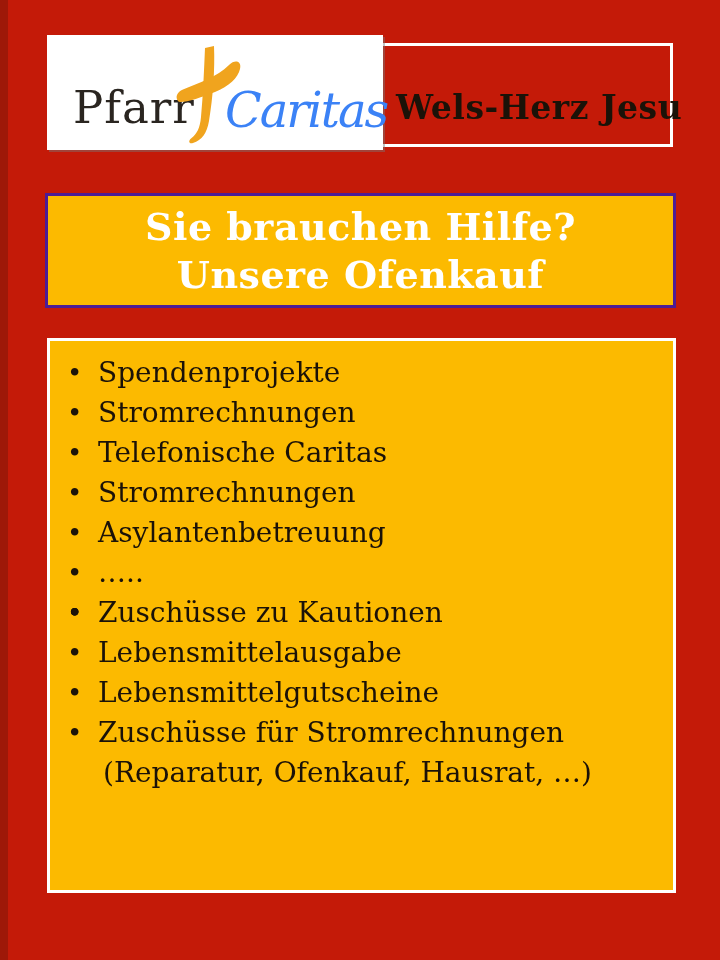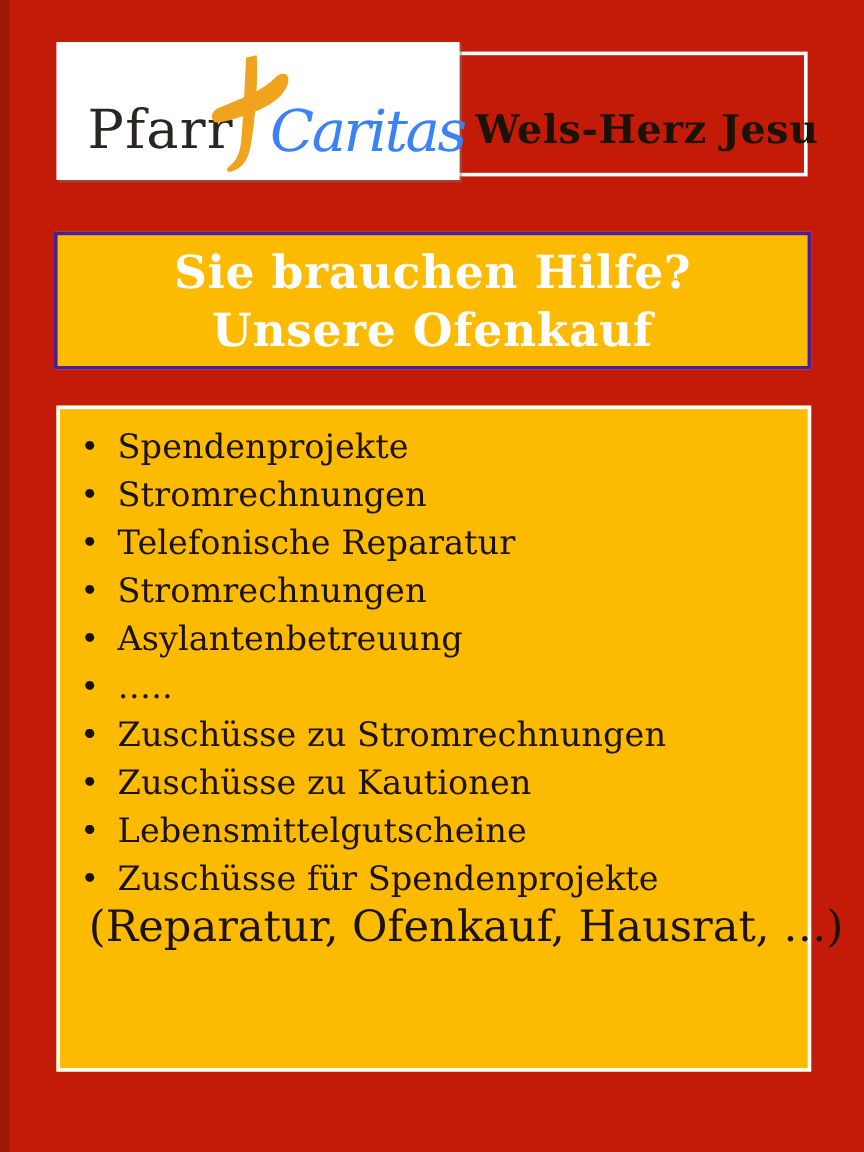--- a/index.html
+++ b/index.html
@@ -97,22 +97,22 @@
     line-height:40px;
     color:var(--text-dark);
     white-space:nowrap;
   }
   .offer-item .bullet{
     position:absolute;left:17px;top:0;
     font-size:26px;
     color:var(--text-dark);
   }
   .offer-sub{
-    padding-left:24px;
-    font-size:36px;
+    padding-left:53px;
+    font-size:28px;
     line-height:40px;
     color:var(--text-dark);
     white-space:nowrap;
   }
 </style>
 </head>
 <body>
 
 <div class="slide">
   <div class="edge-strip"></div>
@@ -134,26 +134,26 @@
 
   <div class="title-box">
     <div class="title-line">Sie brauchen Hilfe?</div>
     <div class="title-line">Unsere Ofenkauf</div>
   </div>
 
   <div class="list-box">
     <ul class="offers-list">
         <li class="offer-item"><span class="bullet">•</span><span>Spendenprojekte</span></li>
         <li class="offer-item"><span class="bullet">•</span><span>Stromrechnungen</span></li>
-        <li class="offer-item"><span class="bullet">•</span><span>Telefonische Reparatur</span></li>
+        <li class="offer-item"><span class="bullet">•</span><span>Telefonische Caritas</span></li>
         <li class="offer-item"><span class="bullet">•</span><span>Stromrechnungen</span></li>
         <li class="offer-item"><span class="bullet">•</span><span>Asylantenbetreuung</span></li>
         <li class="offer-item"><span class="bullet">•</span><span>…..</span></li>
         <li class="offer-item"><span class="bullet">•</span></li>
-        <li class="offer-item"><span class="bullet">•</span><span>Zuschüsse zu Stromrechnungen</span></li>
+        <li class="offer-item"><span class="bullet">•</span></li>
         <li class="offer-item"><span class="bullet">•</span><span>Zuschüsse zu Kautionen</span></li>
-        <li class="offer-item"><span class="bullet">•</span></li>
+        <li class="offer-item"><span class="bullet">•</span><span>Lebensmittelausgabe</span></li>
         <li class="offer-item"><span class="bullet">•</span><span>Lebensmittelgutscheine</span></li>
-        <li class="offer-item"><span class="bullet">•</span><span>Zuschüsse für Spendenprojekte</span></li>
+        <li class="offer-item"><span class="bullet">•</span><span>Zuschüsse für Stromrechnungen</span></li>
         <li class="offer-sub">(Reparatur, Ofenkauf, Hausrat, …)</li>
       </ul>
   </div>
 </div>
 
 </body></html>

